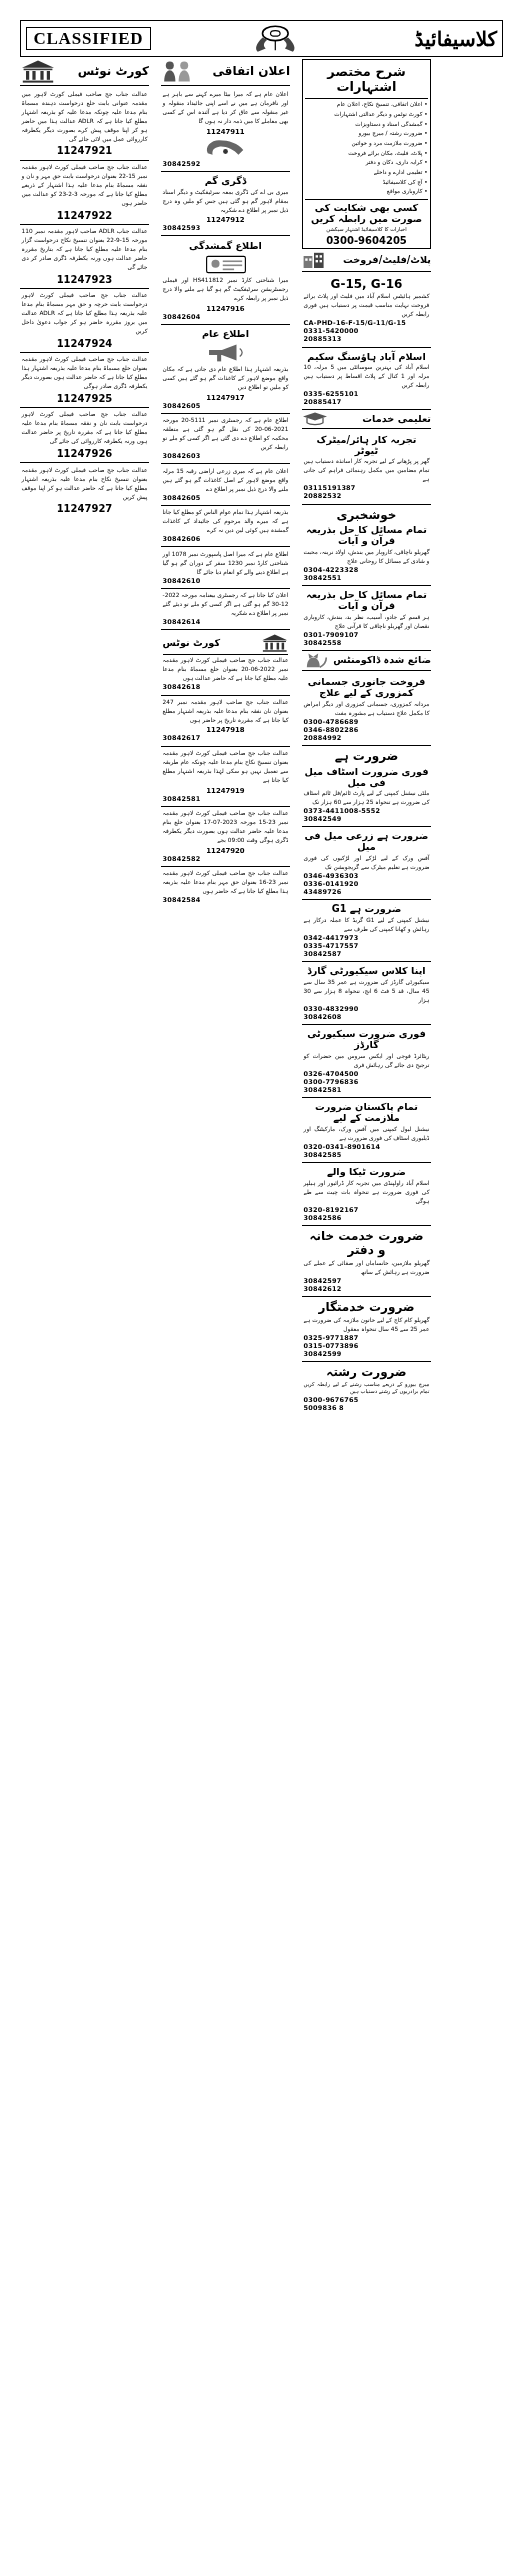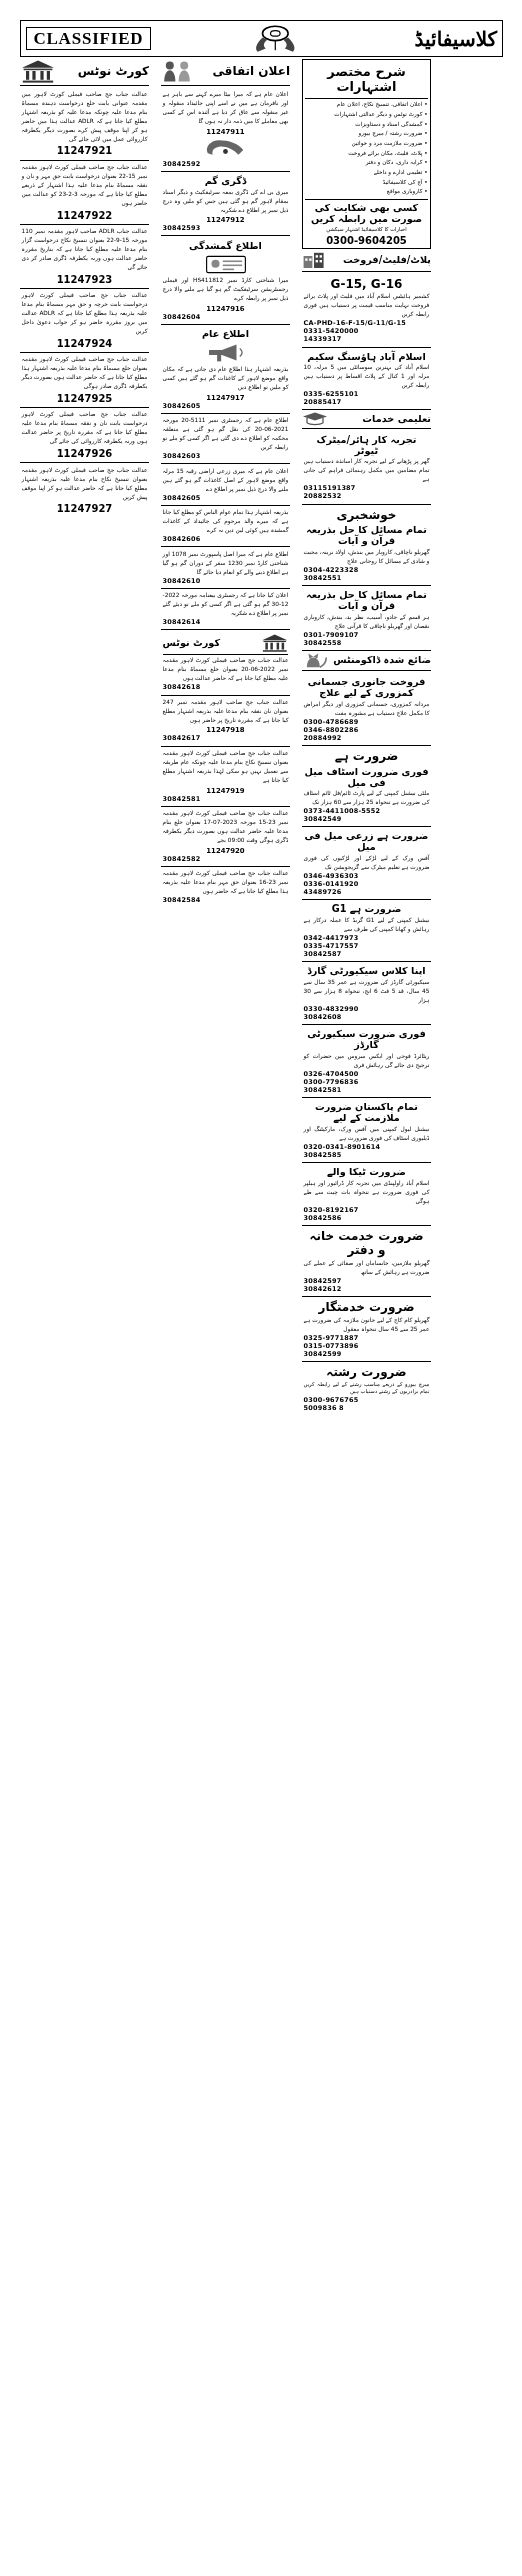--- a/index.html
+++ b/index.html
@@ -367,21 +367,21 @@
           </svg>
         </span>
         <span class="ad-title">پلاٹ/فلیٹ/فروخت</span>
       </div>
 
       <div class="ad">
         <div class="ad-title big">G-15, G-16</div>
         <div class="ad-body">کشمیر ہائیٹس اسلام آباد میں فلیٹ اور پلاٹ برائے فروخت نہایت مناسب قیمت پر دستیاب ہیں فوری رابطہ کریں</div>
         <div class="ad-code">CA-PHD-16-F-15/G-11/G-15</div>
         <div class="ad-code">0331-5420000</div>
-        <div class="ad-code">14339317</div>
+        <div class="ad-code">20885313</div>
       </div>
 
       <div class="ad">
         <div class="ad-title">اسلام آباد ہاؤسنگ سکیم</div>
         <div class="ad-body">اسلام آباد کی بہترین سوسائٹی میں 5 مرلہ، 10 مرلہ اور 1 کنال کے پلاٹ اقساط پر دستیاب ہیں رابطہ کریں</div>
         <div class="ad-code">0335-6255101</div>
         <div class="ad-code">20885417</div>
       </div>
 
       <div class="hdr-strip">

